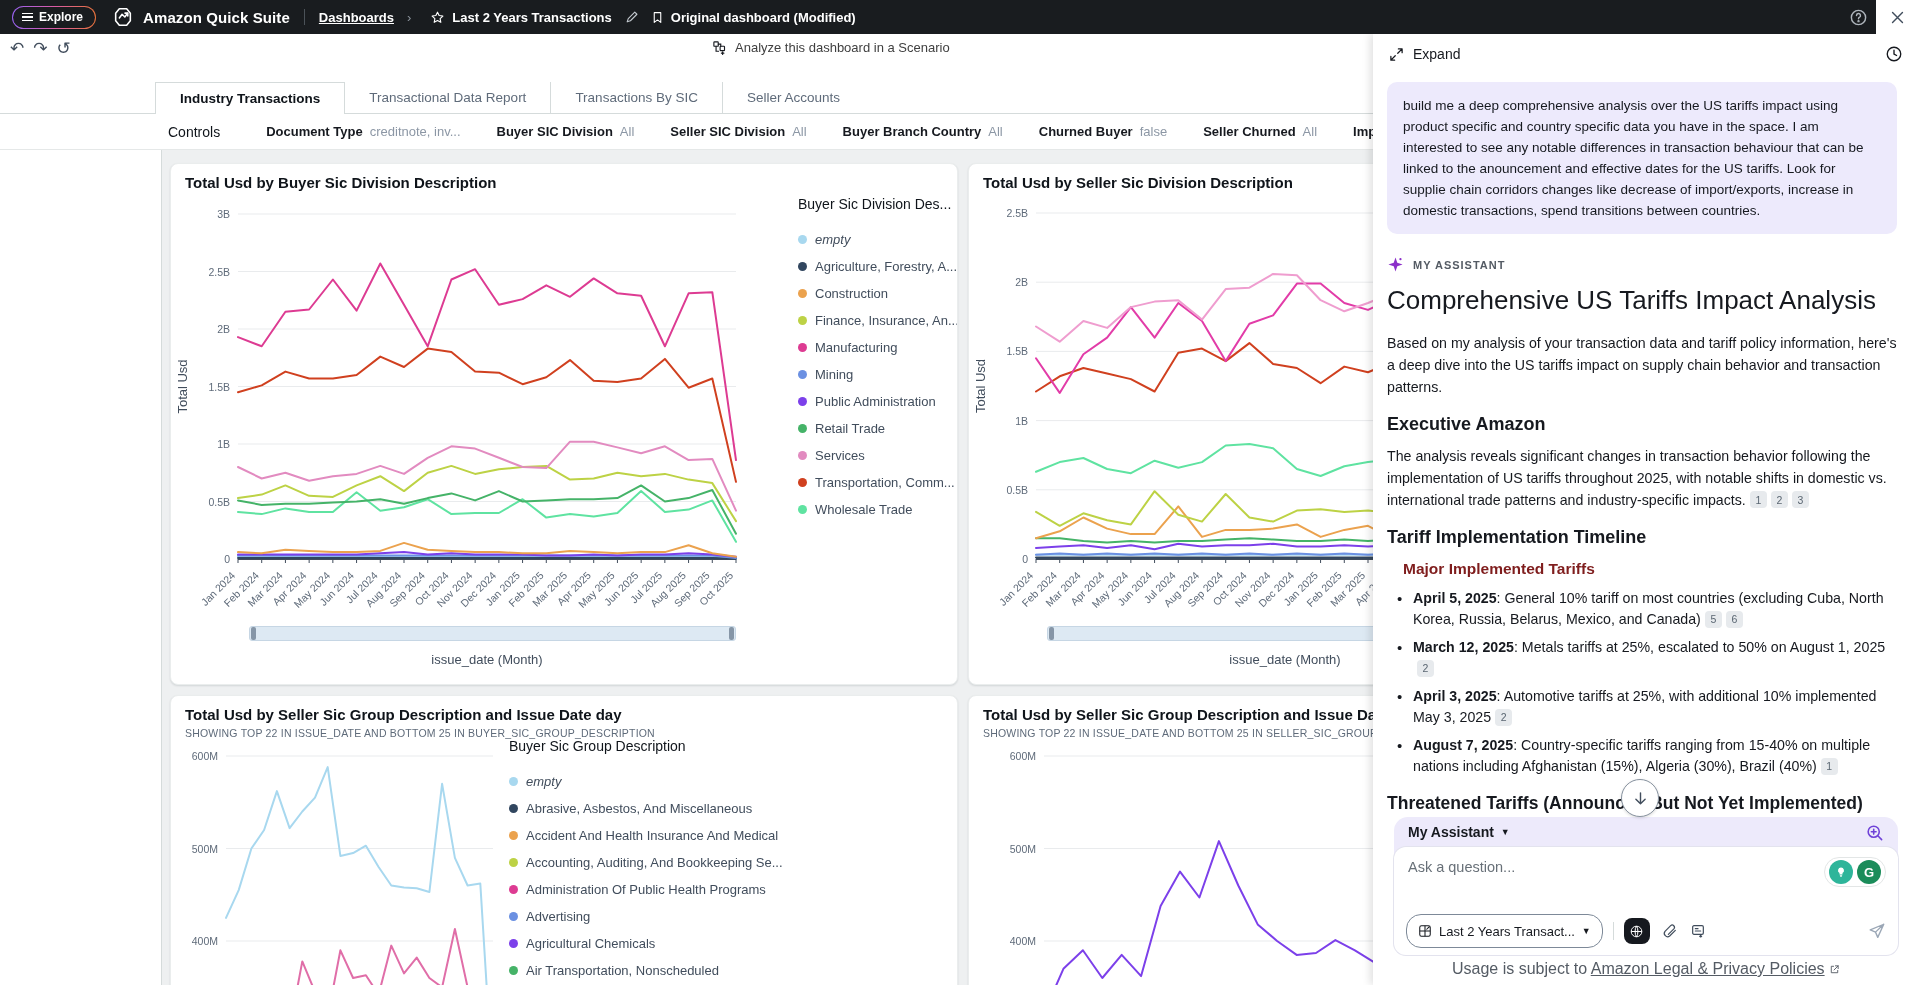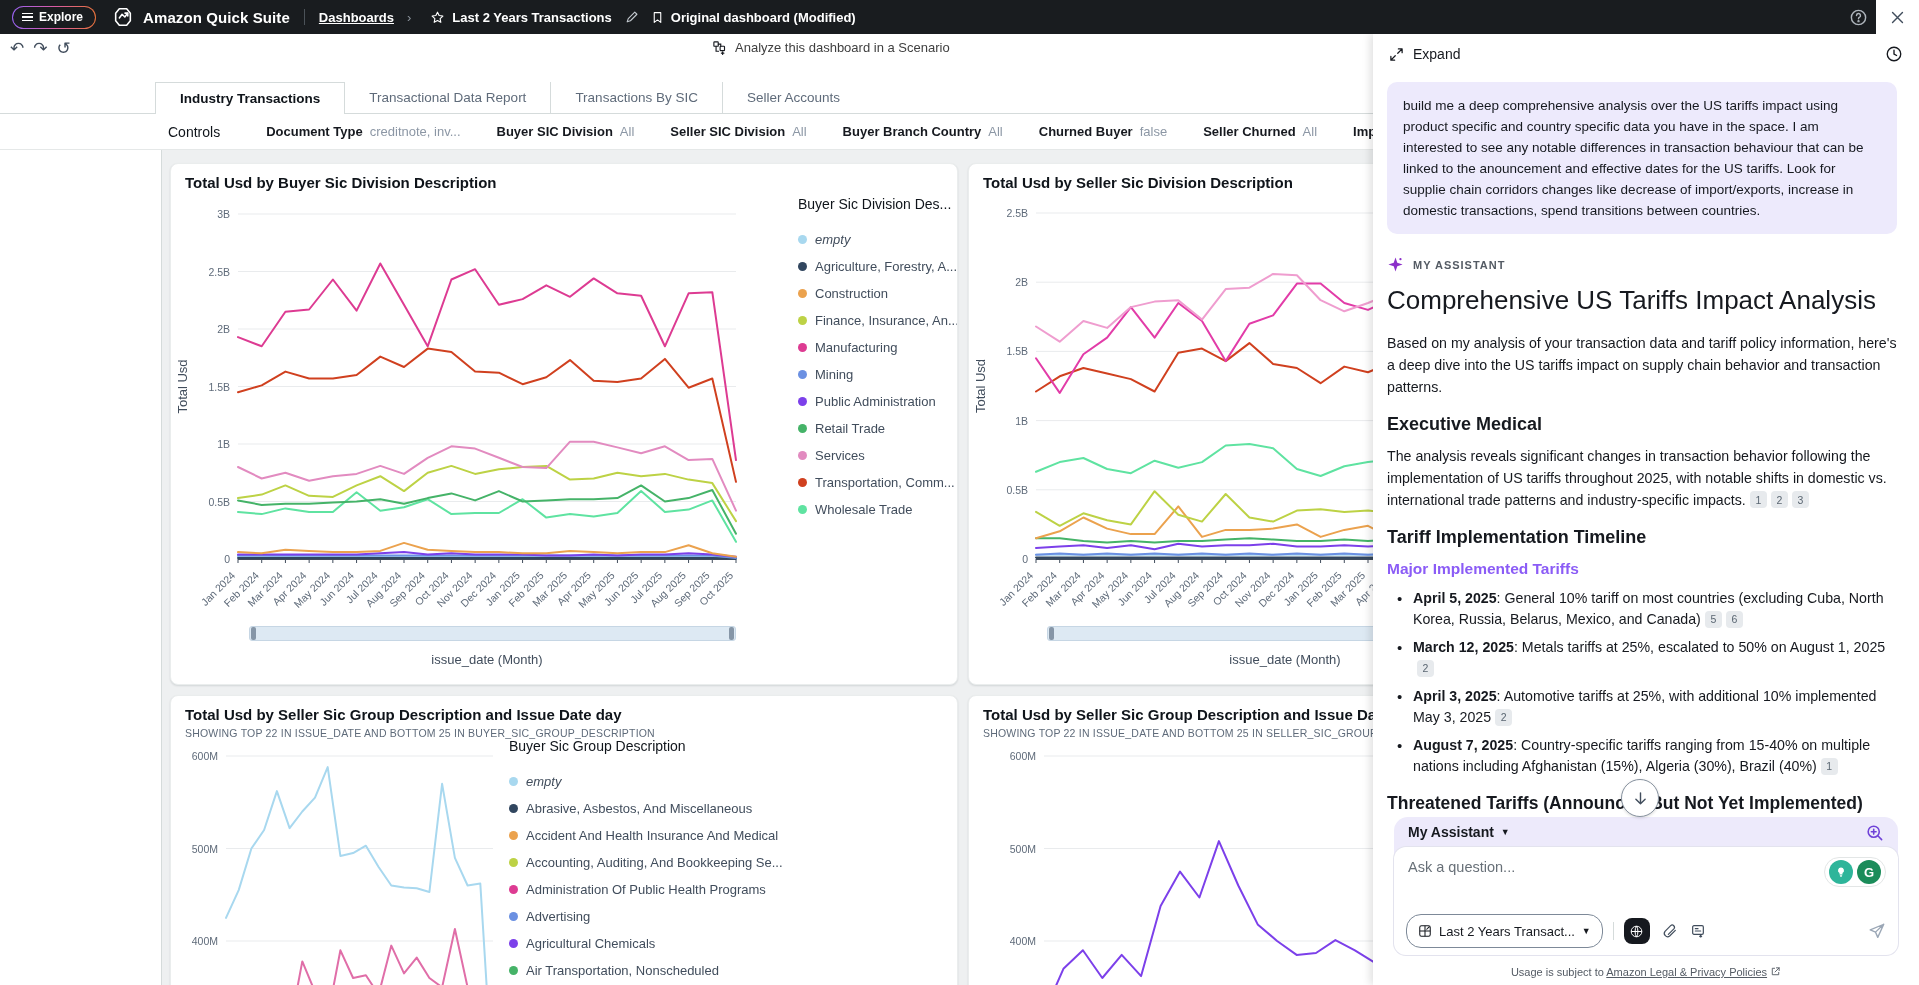--- a/index.html
+++ b/index.html
@@ -78,21 +78,21 @@
   .panel-head { position:absolute; left:0; top:0; width:100%; height:40px; display:flex; align-items:center; padding:0 16px; }
   .expand-btn { display:flex; align-items:center; gap:9px; font-size:14px; color:#16191f; cursor:pointer; }
   .clock-btn { margin-left:auto; cursor:pointer; display:flex; }
   .panel-scroll { position:absolute; left:0; top:42px; width:100%; bottom:168px; overflow:hidden; padding:6px 22px 0 14px; }
   .prompt-box { background:#edeafc; border-radius:10px; padding:13px 16px; font-size:13.5px; line-height:1.56; color:#16191f; }
   .assist-row { display:flex; align-items:center; gap:9px; margin:22px 0 10px 0; }
   .assist-row .lbl { font-size:11px; font-weight:700; letter-spacing:1px; color:#545b64; }
   .ai-h1 { font-size:26px; font-weight:400; line-height:1.32; color:#16191f; margin-bottom:14px; }
   .ai-p { font-size:14.2px; line-height:1.55; color:#16191f; margin-bottom:14px; }
   .ai-h2 { font-size:18px; font-weight:700; color:#16191f; margin:16px 0 10px 0; }
-  .ai-h3 { font-size:15.5px; font-weight:700; color:#8b5cf6; margin:12px 0 10px 0; }
+  .ai-h3 { font-size:15.5px; font-weight:700; color:#7f1d1d; margin:12px 0 10px 16px; }
   .chip { display:inline-flex; align-items:center; justify-content:center; width:17px; height:17px;
     background:#e7eaed; border-radius:4px; font-size:10.5px; color:#5a6672; margin-left:4px;
     transform:translateY(-1px); cursor:pointer; }
   ul.tariffs { list-style:none; padding-left:10px; margin-bottom:14px; }
   ul.tariffs li { position:relative; padding-left:16px; font-size:14.2px; line-height:1.48; margin-bottom:7px; }
   ul.tariffs li::before { content:"•"; position:absolute; left:0; top:0; font-size:15px; }
   .threat-h { font-size:17.5px; font-weight:700; margin-top:16px; }
   .scroll-down { position:absolute; left:248px; top:745px; width:38px; height:38px; border-radius:50%;
     background:#fff; border:1px solid #87929f; display:flex; align-items:center; justify-content:center;
     cursor:pointer; z-index:55; box-shadow:0 1px 3px rgba(0,0,0,.15); }
@@ -112,21 +112,21 @@
   .gram-c { width:24px; height:24px; border-radius:50%; display:flex; align-items:center; justify-content:center; }
   .dock-bottom { position:absolute; left:12px; right:12px; bottom:10px; height:28px; display:flex; align-items:center; }
   .ds-chip { height:28px; border:1px solid #7d8998; border-radius:15px; display:flex; align-items:center;
     gap:7px; padding:16px 11px; font-size:13px; color:#16191f; cursor:pointer; white-space:nowrap; }
   .ds-chip .caret { font-size:9px; color:#16191f; }
   .vdiv { width:1px; height:18px; background:#d5dbdb; margin:0 10px; }
   .globe-btn { width:26px; height:26px; border-radius:8px; background:#16191f; display:flex;
     align-items:center; justify-content:center; cursor:pointer; }
   .ic-btn { margin-left:12px; cursor:pointer; display:flex; }
   .send-btn { margin-left:auto; cursor:pointer; display:flex; }
-  .panel-foot { position:absolute; left:0; bottom:7px; width:100%; text-align:center; font-size:11px; color:#545b64; }
+  .panel-foot { position:absolute; left:0; bottom:7px; width:100%; text-align:center; font-size:16px; color:#545b64; }
   .panel-foot a { color:#545b64; text-decoration:underline; cursor:pointer; }
   svg { display:block; }
 </style>
 </head>
 <body>
 
 <div id="root">
 
   <div class="topbar">
     <div class="explore-pill">
@@ -675,21 +675,21 @@
       <div class="assist-row">
         <svg width="17" height="17" viewBox="0 0 24 24" fill="#8b2fc9">
           <path d="M12 2 L14.5 9.5 L22 12 L14.5 14.5 L12 22 L9.5 14.5 L2 12 L9.5 9.5 Z"></path>
           <circle cx="19" cy="4.5" r="1.6"></circle>
         </svg>
         <span class="lbl">MY ASSISTANT</span>
       </div>
 
       <div class="ai-h1">Comprehensive US Tariffs Impact Analysis</div>
       <p class="ai-p">Based on my analysis of your transaction data and tariff policy information, here's a deep dive into the US tariffs impact on supply chain behavior and transaction patterns.</p>
-      <div class="ai-h2">Executive Medical</div>
+      <div class="ai-h2">Executive Amazon</div>
       <p class="ai-p"><span>The analysis reveals significant changes in transaction behavior following the implementation of US tariffs throughout 2025, with notable shifts in domestic vs. international trade patterns and industry-specific impacts.</span><span><span class="chip">1</span><span class="chip">2</span><span class="chip">3</span></span></p>
       <div class="ai-h2">Tariff Implementation Timeline</div>
       <div class="ai-h3">Major Implemented Tariffs</div>
       <ul class="tariffs">
 
       <li><b>April 5, 2025</b><span>: General 10% tariff on most countries (excluding Cuba, North Korea, Russia, Belarus, Mexico, and Canada)</span><span><span class="chip">5</span><span class="chip">6</span></span></li>
           <li><b>March 12, 2025</b><span>: Metals tariffs at 25%, escalated to 50% on August 1, 2025</span><span><span class="chip">2</span></span></li>
           <li><b>April 3, 2025</b><span>: Automotive tariffs at 25%, with additional 10% implemented May 3, 2025</span><span><span class="chip">2</span></span></li>
           <li><b>August 7, 2025</b><span>: Country-specific tariffs ranging from 15-40% on multiple nations including Afghanistan (15%), Algeria (30%), Brazil (40%)</span><span><span class="chip">1</span></span></li>
         </ul>

